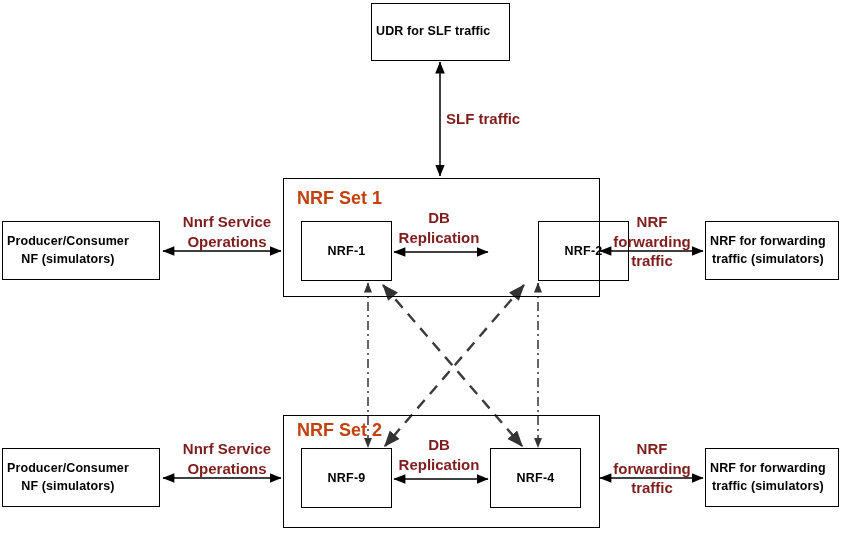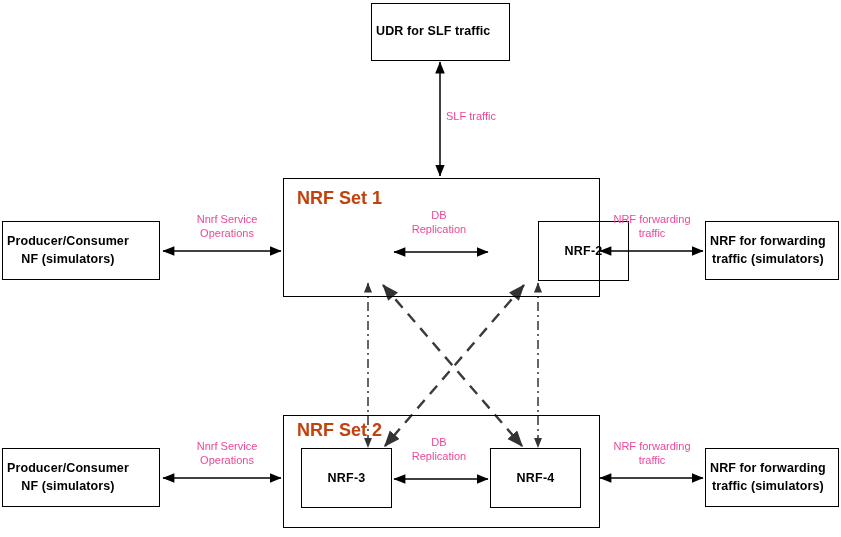--- a/index.html
+++ b/index.html
@@ -64,23 +64,23 @@
     justify-content: center;
   }
   .nrf-label {
     font-size: 12.5px;
     font-weight: bold;
     color: #000000;
     letter-spacing: 0.2px;
   }
   .edge-label {
     position: absolute;
-    font-size: 11px;
-    font-weight: normal;
-    color: #ec4899;
+    font-size: 15px;
+    font-weight: bold;
+    color: #7f1d1d;
     text-align: center;
     line-height: 1.3;
     white-space: pre-line;
   }
 </style>
 </head>
 <body>
 
 <div id="canvas">
 
@@ -133,20 +133,23 @@
     <span class="box-label">Producer/Consumer
 NF  (simulators)</span>
   </div>
 
   <div class="edge-label" style="left:172px; top:212px; width:110px;">Nnrf Service
 Operations</div>
 
   <div class="set-container" style="left:283px; top:178px; width:317px; height:119px;"></div>
   <div class="set-title" style="left:297px; top:188px;">NRF Set 1</div>
 
+  <div class="nrf-box" style="left:301px; top:221px; width:91px; height:60px;">
+    <span class="nrf-label">NRF-1</span>
+  </div>
 
   <div class="edge-label" style="left:396px; top:208px; width:86px;">DB
 Replication</div>
 
   <div class="nrf-box" style="left:490px; top:221px; width:91px; height:60px;margin-left:48px;">
     <span class="nrf-label">NRF-2</span>
   </div>
 
   <div class="edge-label" style="left:599px; top:212px; width:106px;">NRF forwarding
 traffic</div>
@@ -161,21 +164,21 @@
 NF  (simulators)</span>
   </div>
 
   <div class="edge-label" style="left:172px; top:439px; width:110px;">Nnrf Service
 Operations</div>
 
   <div class="set-container" style="left:283px; top:415px; width:317px; height:113px;"></div>
   <div class="set-title" style="left:297px; top:420px;">NRF Set 2</div>
 
   <div class="nrf-box" style="left:301px; top:448px; width:91px; height:60px;">
-    <span class="nrf-label">NRF-3</span>
+    <span class="nrf-label">NRF-9</span>
   </div>
 
   <div class="edge-label" style="left:396px; top:435px; width:86px;">DB
 Replication</div>
 
   <div class="nrf-box" style="left:490px; top:448px; width:91px; height:60px;">
     <span class="nrf-label">NRF-4</span>
   </div>
 
   <div class="edge-label" style="left:599px; top:439px; width:106px;">NRF forwarding

